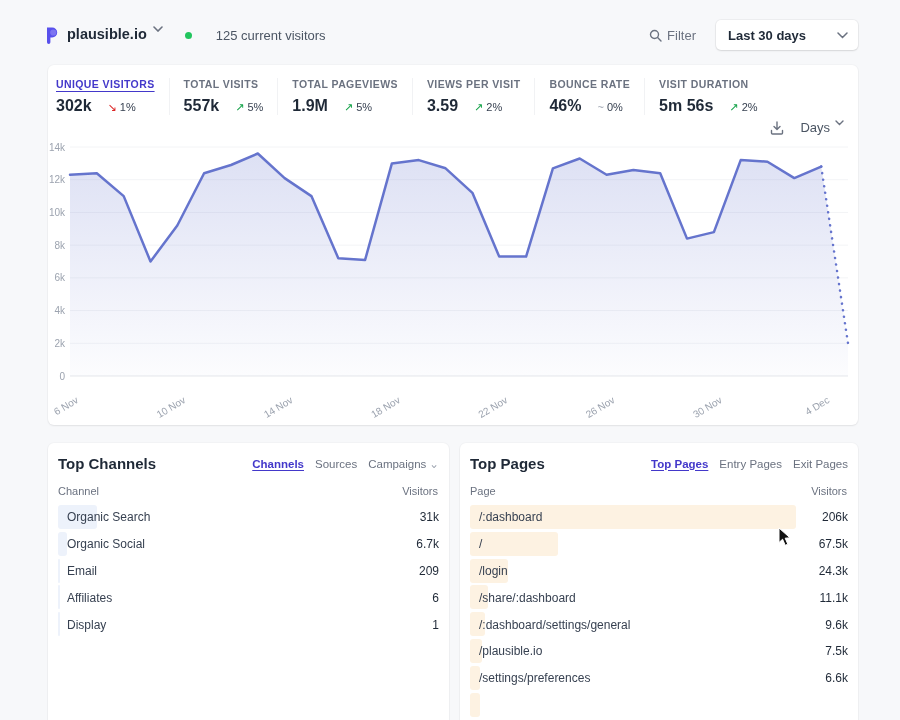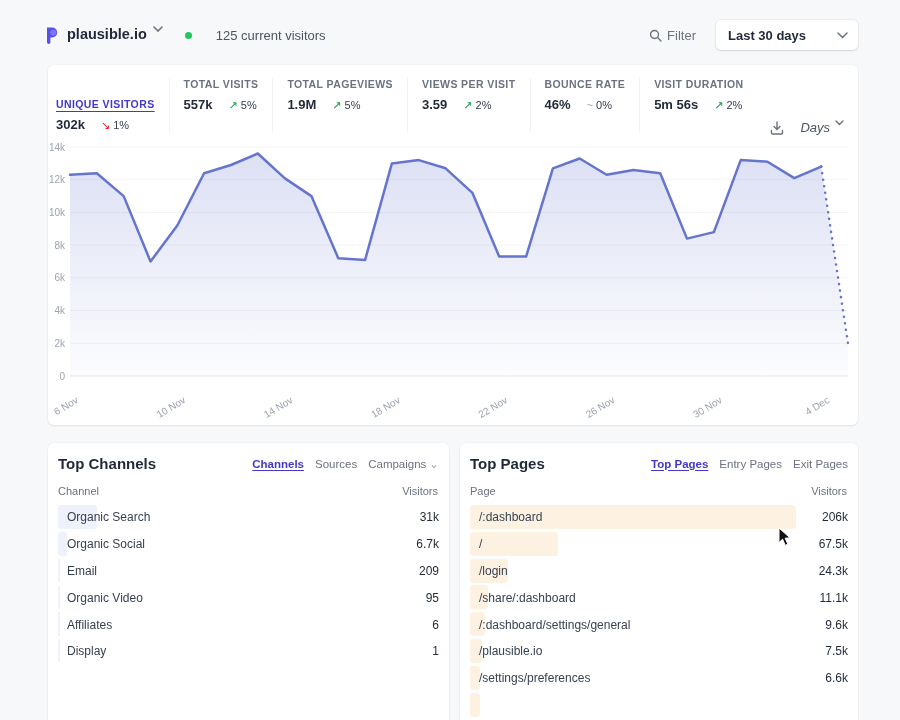--- a/index.html
+++ b/index.html
@@ -30,34 +30,34 @@
   .filter-btn { display:flex; align-items:center; color:#6b7280; font-size:13px; cursor:pointer; }
   .filter-btn svg { margin-right:5px; }
   .date-select { margin-left:20px; width:142px; height:30px; background:#fff; border-radius:5px;
                  box-shadow:0 1px 2px rgba(0,0,0,0.1), 0 0 0 1px rgba(0,0,0,0.04);
                  display:flex; align-items:center; padding:0 10px 0 12px; cursor:pointer; }
   .date-select .val { font-size:13px; font-weight:600; color:#1f2937; flex:1; }
   
   #main-card { left:48px; top:65px; width:810px; height:360px; }
   .stats-row { display:flex; padding:13px 8px 0 8px; }
   .stat { padding:0 14px; border-left:1px solid #f1f2f4; }
-  .stat:first-child { border-left:none; padding-left:0;margin-top:20px; }
+  .stat:first-child { border-left:none; padding-left:0; }
   .stat-label { font-size:10.5px; font-weight:bold; letter-spacing:0.4px; color:#6b7280;
                 text-transform:uppercase; white-space:nowrap; cursor:pointer; }
   .stat.active .stat-label { color:#4338ca; text-decoration:underline; text-underline-offset:3px; }
   .stat-valrow { display:flex; align-items:baseline; margin-top:7px; }
-  .stat-value { font-size:13px; font-weight:bold; color:#1f2937; white-space:nowrap; }
+  .stat-value { font-size:16px; font-weight:bold; color:#1f2937; white-space:nowrap; }
   .stat-delta { font-size:11px; color:#374151; margin-left:16px; white-space:nowrap; }
   .stat-delta .arr-up { color:#16a34a; }
   .stat-delta .arr-down { color:#dc2626; }
   .stat-delta .arr-flat { color:#9ca3af; }
   .interval-ctl { position:absolute; right:14px; top:55px; display:flex; align-items:center;
                   color:#4b5563; font-size:13px; }
   .interval-ctl .dl { margin-right:16px; cursor:pointer; display:flex; }
-  .interval-ctl .days { cursor:pointer; display:flex; align-items:flex-start;font-style:italic; }
+  .interval-ctl .days { cursor:pointer; display:flex; align-items:flex-start; }
   .interval-ctl .days span { margin-right:5px; }
   #chart-holder { position:absolute; left:0; top:74px; width:810px; height:286px; }
   
   #channels-card { left:48px; top:443px; width:401px; height:296px; }
   #pages-card    { left:460px; top:443px; width:398px; height:296px; }
   .panel { padding:12px 10px 0 10px; position:relative; height:100%; overflow:hidden; }
   .panel-head { display:flex; align-items:center; justify-content:space-between; margin-bottom:13px; }
   .panel-title { font-size:15px; font-weight:bold; color:#1f2937; }
   .tabs { display:flex; align-items:center; }
   .tab { font-size:11.5px; color:#6b7280; margin-left:11px; cursor:pointer; white-space:nowrap; }
@@ -230,25 +230,20 @@
           <span class="row-label">Organic Social</span>
           <span class="row-value">6.7k</span>
         </div>
         <div class="row">
           <div class="bar" style="width: calc(0.6% - 0.312px); background: rgb(237, 242, 251);"></div>
           <span class="row-label">Email</span>
           <span class="row-value">209</span>
         </div>
         <div class="row">
           <div class="bar" style="width: calc(0.6% - 0.312px); background: rgb(237, 242, 251);"></div>
-          <span class="row-label">Organic Video</span>
-          <span class="row-value">95</span>
-        </div>
-        <div class="row">
-          <div class="bar" style="width: calc(0.6% - 0.312px); background: rgb(237, 242, 251);"></div>
           <span class="row-label">Affiliates</span>
           <span class="row-value">6</span>
         </div>
         <div class="row">
           <div class="bar" style="width: calc(0.6% - 0.312px); background: rgb(237, 242, 251);"></div>
           <span class="row-label">Display</span>
           <span class="row-value">1</span>
         </div>
       </div>
   </div>

